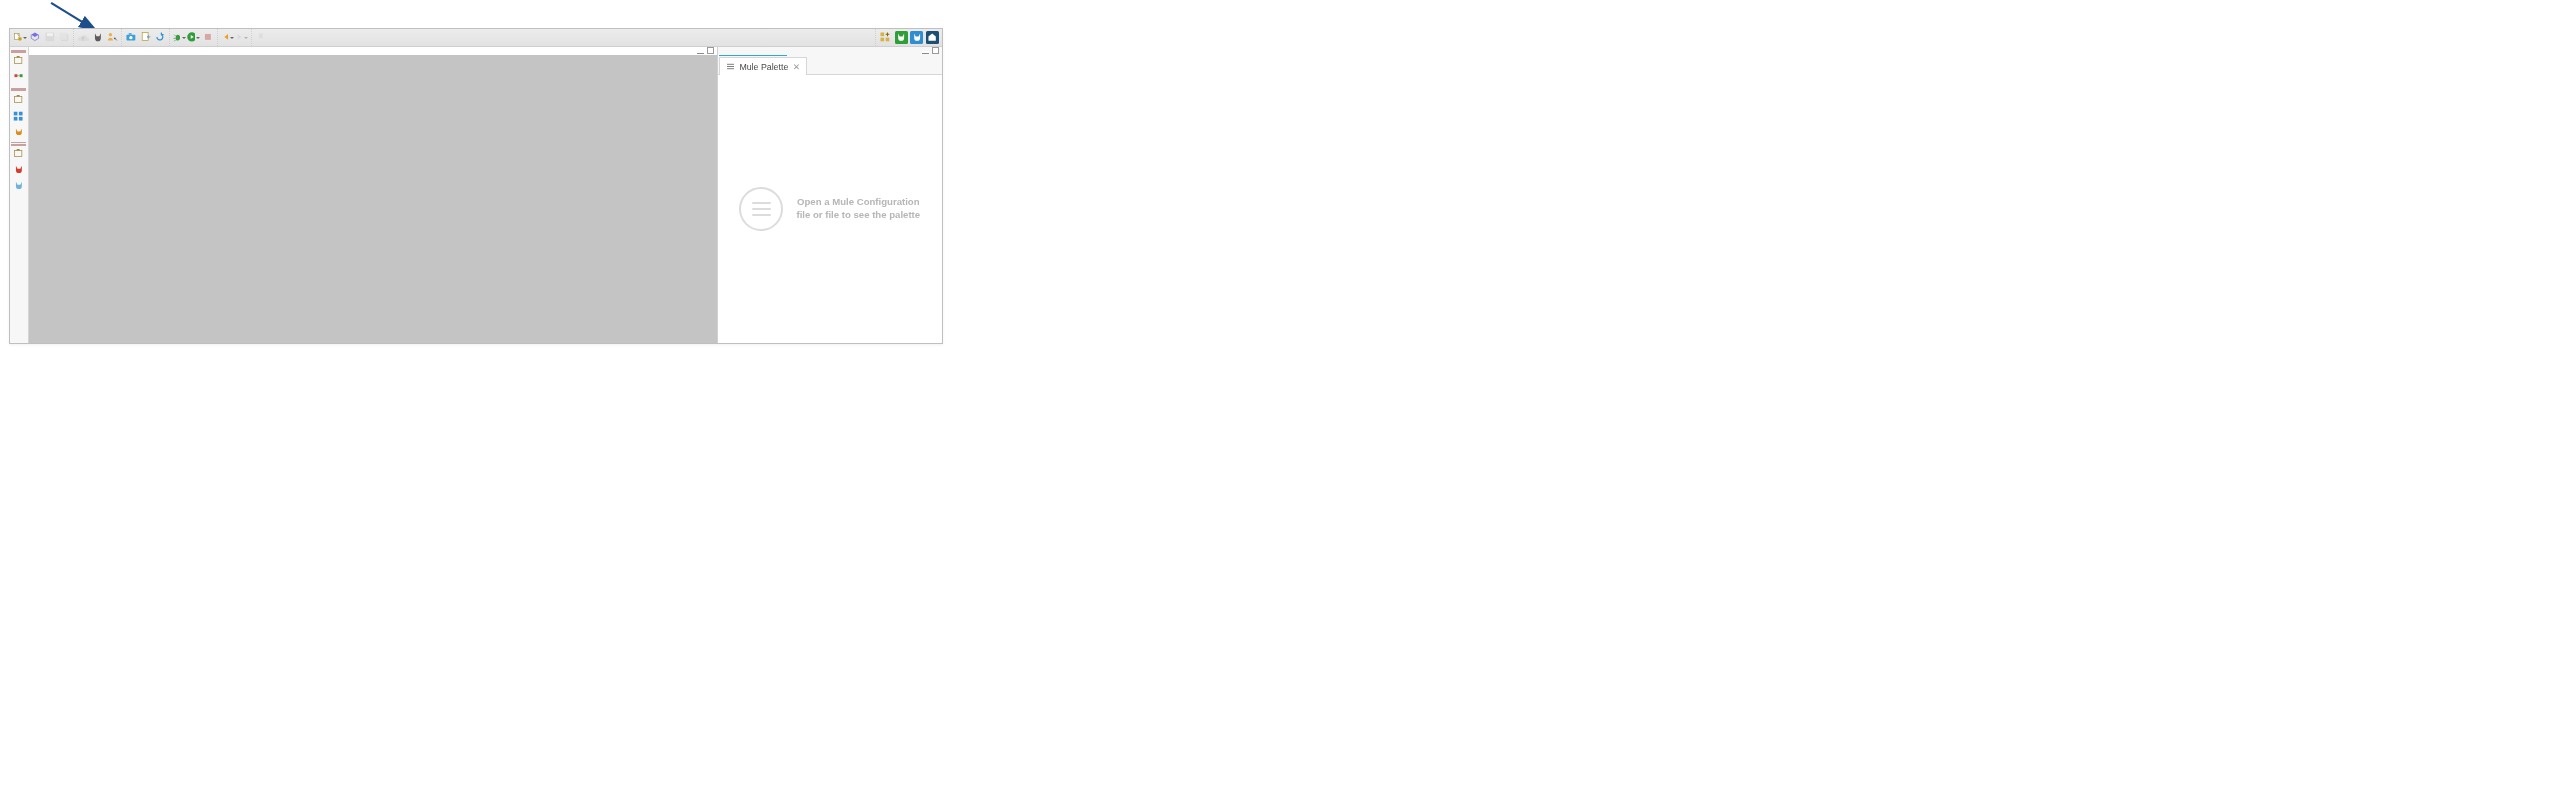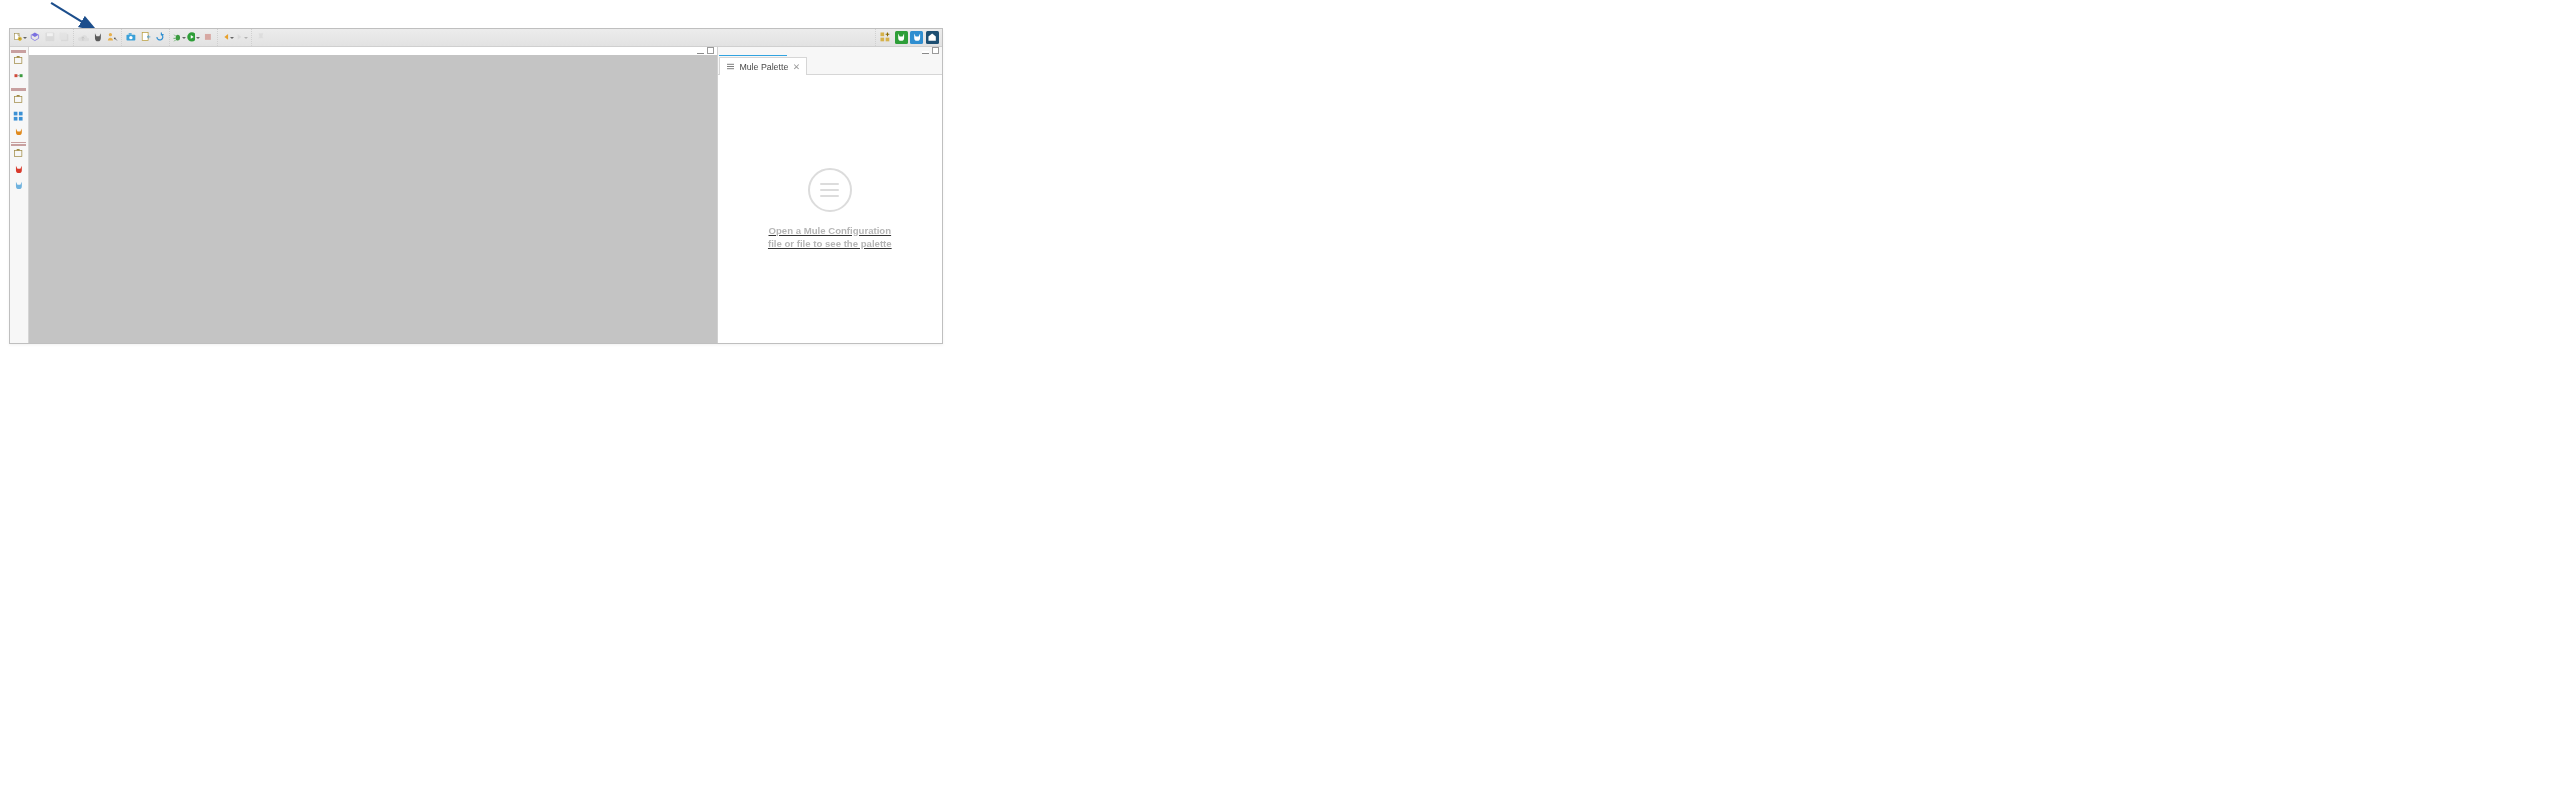--- a/index.html
+++ b/index.html
@@ -107,22 +107,22 @@
   .tab {
     height:17.7px; padding:0 5.9px; display:flex; align-items:center; gap:4.4px;
     background:#fff; border:0.7px solid #d6d6d6; border-bottom:none;
     margin-left:1.5px; position:relative; top:0.7px; font-size:8.8px; color:#4a4a4a;
   }
   .tab .close { color:#9a9a9a; }
   .tab-ico { width:8.8px; height:8.8px; display:flex; align-items:center; justify-content:center; }
   .tab-ico div { width:7.4px; height:1.5px; background:#7f7f7f; box-shadow:0 2.2px 0 #7f7f7f, 0 -2.2px 0 #7f7f7f; }
 
   .pal-body {
-    flex:1; background:#fff; display:flex; flex-direction:column;
-    align-items:center; justify-content:center; gap:13px;text-decoration:underline;
+    flex:1; background:#fff; display:flex; flex-direction:row;
+    align-items:center; justify-content:center; gap:13px;
   }
   .pal-ph {
     width:44px; height:44px; border:2.2px solid #dcdcdc; border-radius:50%;
     display:flex; align-items:center; justify-content:center;
   }
   .pal-ph div { width:19px; height:2.2px; background:#dcdcdc; box-shadow:0 5.9px 0 #dcdcdc, 0 -5.9px 0 #dcdcdc; border-radius:1.5px; }
   .pal-msg { text-align:center; color:var(--muted); font-size:9.6px; line-height:1.35; font-weight:600; }
 
   
   .wc { width:6.6px; height:6.6px; border:0.7px solid #9a9a9a; background:#fff; }

